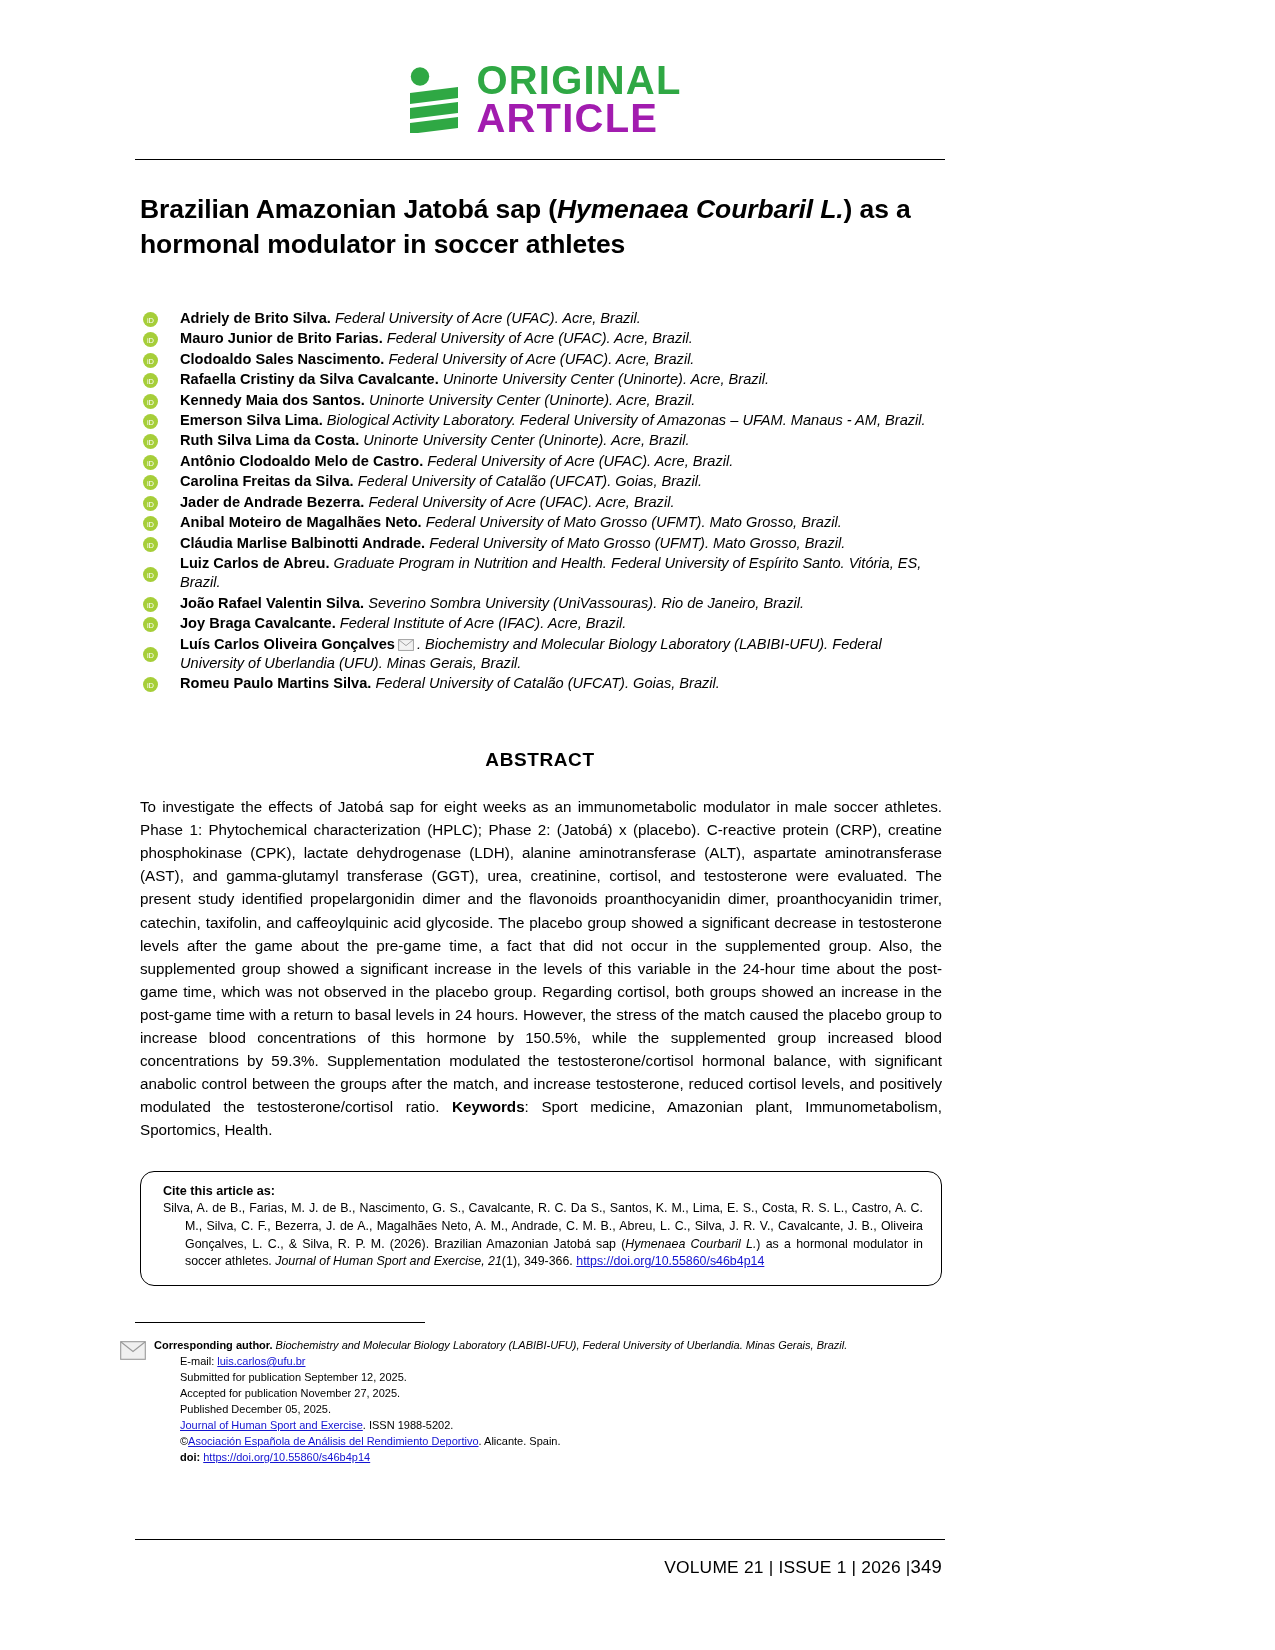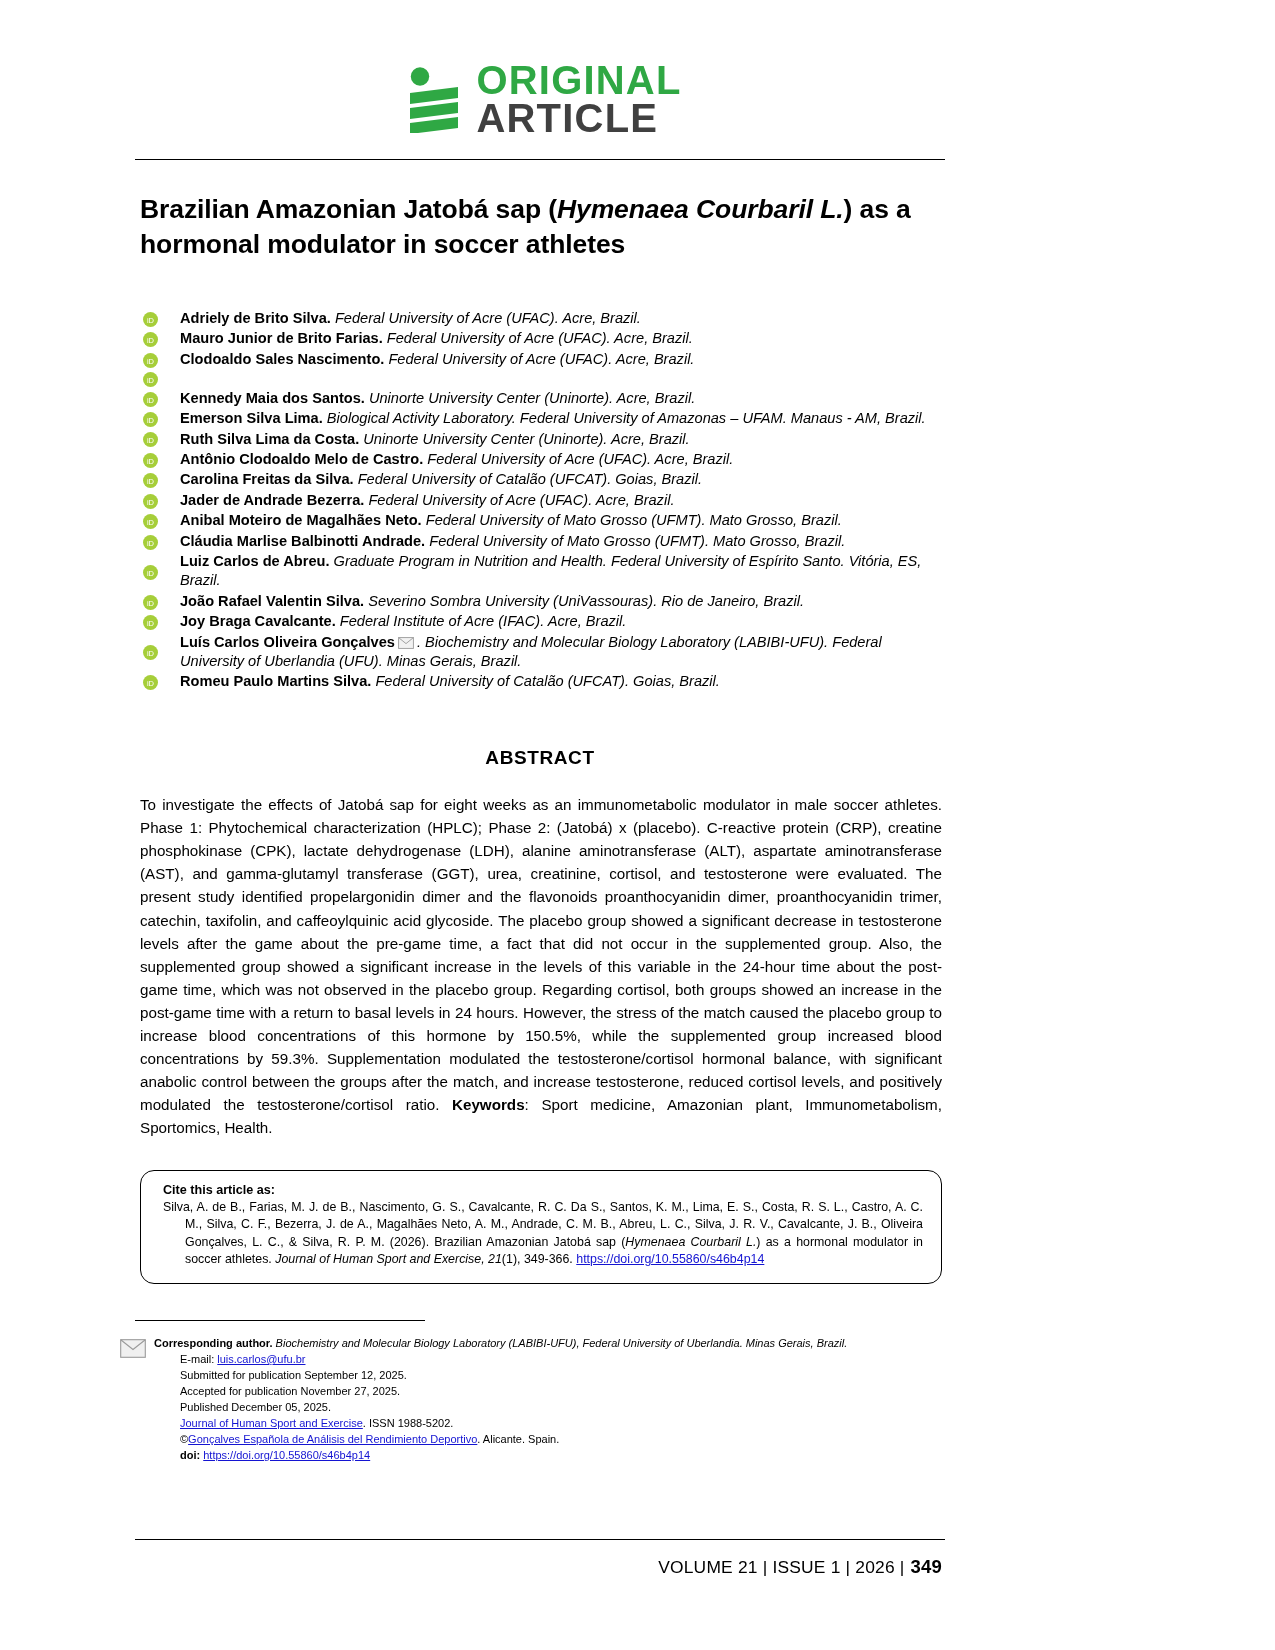--- a/index.html
+++ b/index.html
@@ -42,21 +42,21 @@
   .logo-original {
     font-size: 40px;
     font-weight: bold;
     letter-spacing: 1.2px;
     color: #2fa844;
   }
   .logo-article {
     font-size: 40px;
     font-weight: bold;
     letter-spacing: 1.2px;
-    color: #404040;
+    color: #a21caf;
   }
 
   .header-rule {
     margin: 22px 135px 0 135px;
     border-top: 1.6px solid #000;
   }
 
   
   .title {
     margin: 32px 135px 0 140px;
@@ -171,23 +171,22 @@
     border-top: 1.6px solid #000;
   }
   .footer-text {
     position: absolute;
     right: 138px;
     bottom: 72px;
     font-size: 17.4px;
     letter-spacing: 0.2px;
   }
   .footer-text .pg {
-    font-weight: bold;
+    font-weight: normal;
     font-size: 18.5px;
-    margin-left: 6px;
   }
 </style>
 </head>
 <body>
 
 <div class="page">
 
   <div class="header-logo-wrap">
     <div class="logo-block">
       <svg class="logo-mark" width="62" height="66" viewBox="0 0 62 66">
@@ -230,20 +229,21 @@
           <text x="8" y="11.4" font-size="8" fill="#ffffff" text-anchor="middle" font-family="Liberation Sans, sans-serif">iD</text>
         </svg>
       <div class="author-text"><b>Clodoaldo Sales Nascimento.</b> <i>Federal University of Acre (UFAC). Acre, Brazil.</i></div>
     </div>
 
     <div class="author-row">
       <svg class="orcid" viewBox="0 0 16 16">
           <circle cx="8" cy="8" r="8" fill="#a6ce39"></circle>
           <text x="8" y="11.4" font-size="8" fill="#ffffff" text-anchor="middle" font-family="Liberation Sans, sans-serif">iD</text>
         </svg>
+      <div class="author-text"><b>Rafaella Cristiny da Silva Cavalcante.</b> <i>Uninorte University Center (Uninorte). Acre, Brazil.</i></div>
     </div>
 
     <div class="author-row">
       <svg class="orcid" viewBox="0 0 16 16">
           <circle cx="8" cy="8" r="8" fill="#a6ce39"></circle>
           <text x="8" y="11.4" font-size="8" fill="#ffffff" text-anchor="middle" font-family="Liberation Sans, sans-serif">iD</text>
         </svg>
       <div class="author-text"><b>Kennedy Maia dos Santos.</b> <i>Uninorte University Center (Uninorte). Acre, Brazil.</i></div>
     </div>
 
@@ -369,21 +369,21 @@
         <rect x="0.7" y="0.7" width="24.6" height="17.6" fill="#f0f0f0" stroke="#9a9a9a" stroke-width="1.1"></rect>
         <path d="M0.7 0.7 L13 10.5 L25.3 0.7" fill="none" stroke="#9a9a9a" stroke-width="1.1"></path>
       </svg>
     <div class="footnote-lines">
       <div><b>Corresponding author.</b><i> Biochemistry and Molecular Biology Laboratory (LABIBI-UFU), Federal University of Uberlandia. Minas Gerais, Brazil.</i></div>
       <div class="foot-indent"><span>E-mail: </span><a class="link" href="#">luis.carlos@ufu.br</a></div>
       <div class="foot-indent">Submitted for publication September 12, 2025.</div>
       <div class="foot-indent">Accepted for publication November 27, 2025.</div>
       <div class="foot-indent">Published December 05, 2025.</div>
       <div class="foot-indent"><a class="link" href="#">Journal of Human Sport and Exercise</a><span>. ISSN 1988-5202.</span></div>
-      <div class="foot-indent"><span>©</span><a class="link" href="#">Gonçalves Española de Análisis del Rendimiento Deportivo</a><span>. Alicante. Spain.</span></div>
+      <div class="foot-indent"><span>©</span><a class="link" href="#">Asociación Española de Análisis del Rendimiento Deportivo</a><span>. Alicante. Spain.</span></div>
       <div class="foot-indent"><b>doi: </b><a class="link" href="#">https://doi.org/10.55860/s46b4p14</a></div>
     </div>
   </div>
 
   <div class="footer-rule"></div>
   <div class="footer-text"><span>VOLUME 21 | ISSUE 1 | 2026 |</span><span class="pg">349</span></div>
 
 </div>
 
 </body></html>

